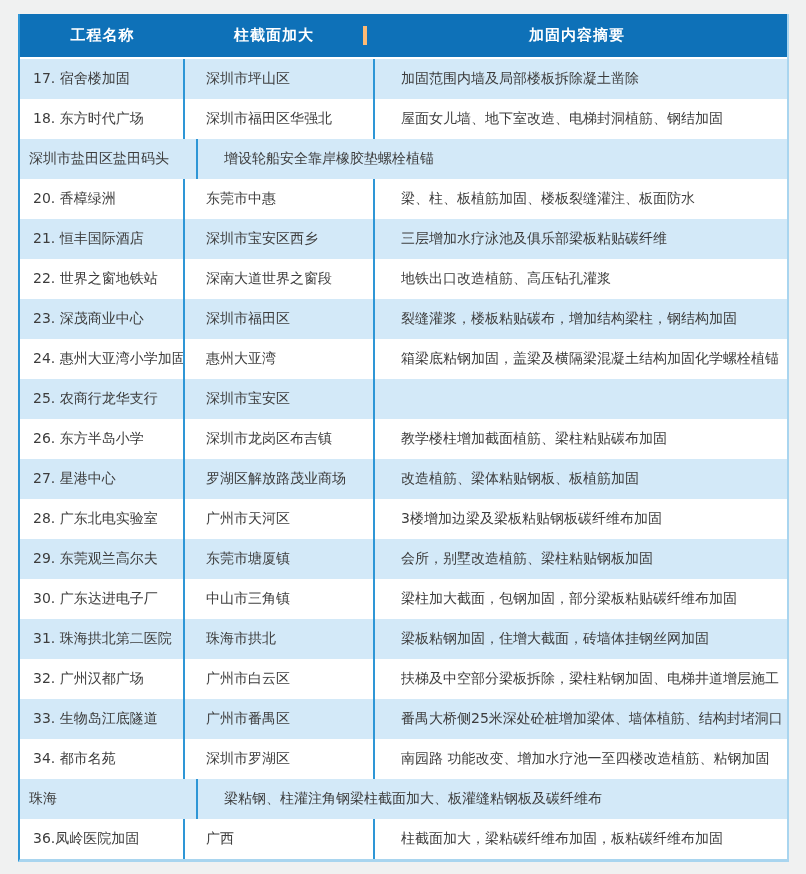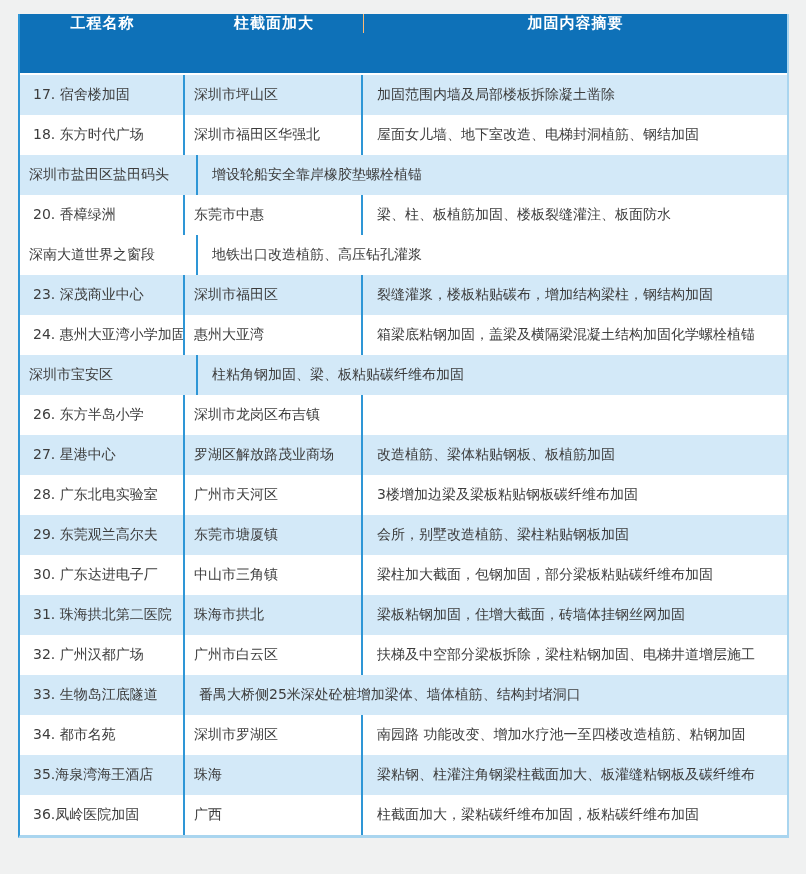--- a/index.html
+++ b/index.html
@@ -25,46 +25,47 @@
     left:18px;
     top:14px;
     width:771px;
     background:var(--row-bg);
     border-left:2px solid var(--divider);
     border-right:2px solid var(--border-light);
     border-bottom:3px solid var(--border-light);
   }
   .thead{
     display:flex;
-    height:61px;
+    height:45px;
     background:var(--header-bg);
     color:var(--header-text);
     font-weight:bold;
     font-size:15px;
     border-bottom:2px solid #ffffff;
-    align-items:flex-start;
+    align-items:center;
   }
   .th{
     display:flex;
     align-items:center;
     justify-content:center;
     text-align:center;
     letter-spacing:1px;
   }
   .th1{width:165px;}
   .th2{width:178px;}
-  .th3{flex:1;border-left:1px solid #fdba74;}
+  .th3{flex:1;border-left:4px solid #fdba74;}
   .tbody{width:100%;}
   .tr{
     display:flex;
     height:40px;
     align-items:stretch;
     font-size:14px;
     color:var(--text);
     background:var(--row-bg);
+    gap:12px;
   }
   .tr.alt{background:var(--row-alt);}
   .td{
     display:flex;
     align-items:center;
     white-space:nowrap;
     overflow:hidden;
   }
   .c1{width:165px;padding-left:13px;border-right:2px solid var(--divider);}
   .c2{width:178px;padding-left:9px;border-right:2px solid var(--divider);}
@@ -96,46 +97,53 @@
     <div class="td c2">深圳市盐田区盐田码头</div>
     <div class="td c3">增设轮船安全靠岸橡胶垫螺栓植锚</div>
   </div>
 
   <div class="tr">
     <div class="td c1">20. 香樟绿洲</div>
     <div class="td c2">东莞市中惠</div>
     <div class="td c3">梁、柱、板植筋加固、楼板裂缝灌注、板面防水</div>
   </div>
 
-
-  <div class="tr">
+  <div class="tr alt">
+    <div class="td c1">21. 恒丰国际酒店</div>
+    <div class="td c2">深圳市宝安区西乡</div>
+    <div class="td c3">三层增加水疗泳池及俱乐部梁板粘贴碳纤维</div>
+  </div>
+
+  <div class="tr">
+    <div class="td c1">22. 世界之窗地铁站</div>
     <div class="td c2">深南大道世界之窗段</div>
     <div class="td c3">地铁出口改造植筋、高压钻孔灌浆</div>
   </div>
 
   <div class="tr alt">
     <div class="td c1">23. 深茂商业中心</div>
     <div class="td c2">深圳市福田区</div>
     <div class="td c3">裂缝灌浆，楼板粘贴碳布，增加结构梁柱，钢结构加固</div>
   </div>
 
   <div class="tr">
     <div class="td c1">24. 惠州大亚湾小学加固</div>
     <div class="td c2">惠州大亚湾</div>
     <div class="td c3">箱梁底粘钢加固，盖梁及横隔梁混凝土结构加固化学螺栓植锚</div>
   </div>
 
   <div class="tr alt">
+    <div class="td c1">25. 农商行龙华支行</div>
     <div class="td c2">深圳市宝安区</div>
-    <div class="td c3">柱粘角钢加固、梁、板粘贴碳纤维布加固</div>
   </div>
 
   <div class="tr">
     <div class="td c1">26. 东方半岛小学</div>
     <div class="td c2">深圳市龙岗区布吉镇</div>
+    <div class="td c3">教学楼柱增加截面植筋、梁柱粘贴碳布加固</div>
   </div>
 
   <div class="tr alt">
     <div class="td c1">27. 星港中心</div>
     <div class="td c2">罗湖区解放路茂业商场</div>
     <div class="td c3">改造植筋、梁体粘贴钢板、板植筋加固</div>
   </div>
 
   <div class="tr">
     <div class="td c1">28. 广东北电实验室</div>
@@ -162,31 +170,31 @@
   </div>
 
   <div class="tr">
     <div class="td c1">32. 广州汉都广场</div>
     <div class="td c2">广州市白云区</div>
     <div class="td c3">扶梯及中空部分梁板拆除，梁柱粘钢加固、电梯井道增层施工</div>
   </div>
 
   <div class="tr alt">
     <div class="td c1">33. 生物岛江底隧道</div>
+    <div class="td c2">广州市番禺区</div>
     <div class="td c3">番禺大桥侧25米深处砼桩增加梁体、墙体植筋、结构封堵洞口</div>
   </div>
 
   <div class="tr">
     <div class="td c1">34. 都市名苑</div>
     <div class="td c2">深圳市罗湖区</div>
     <div class="td c3">南园路 功能改变、增加水疗池一至四楼改造植筋、粘钢加固</div>
   </div>
 
   <div class="tr alt">
-    <div class="td c1">35.海泉湾海王酒店</div>
     <div class="td c2">珠海</div>
     <div class="td c3">梁粘钢、柱灌注角钢梁柱截面加大、板灌缝粘钢板及碳纤维布</div>
   </div>
 
   <div class="tr">
     <div class="td c1">36.凤岭医院加固</div>
     <div class="td c2">广西</div>
     <div class="td c3">柱截面加大，梁粘碳纤维布加固，板粘碳纤维布加固</div>
   </div>
 </div>

